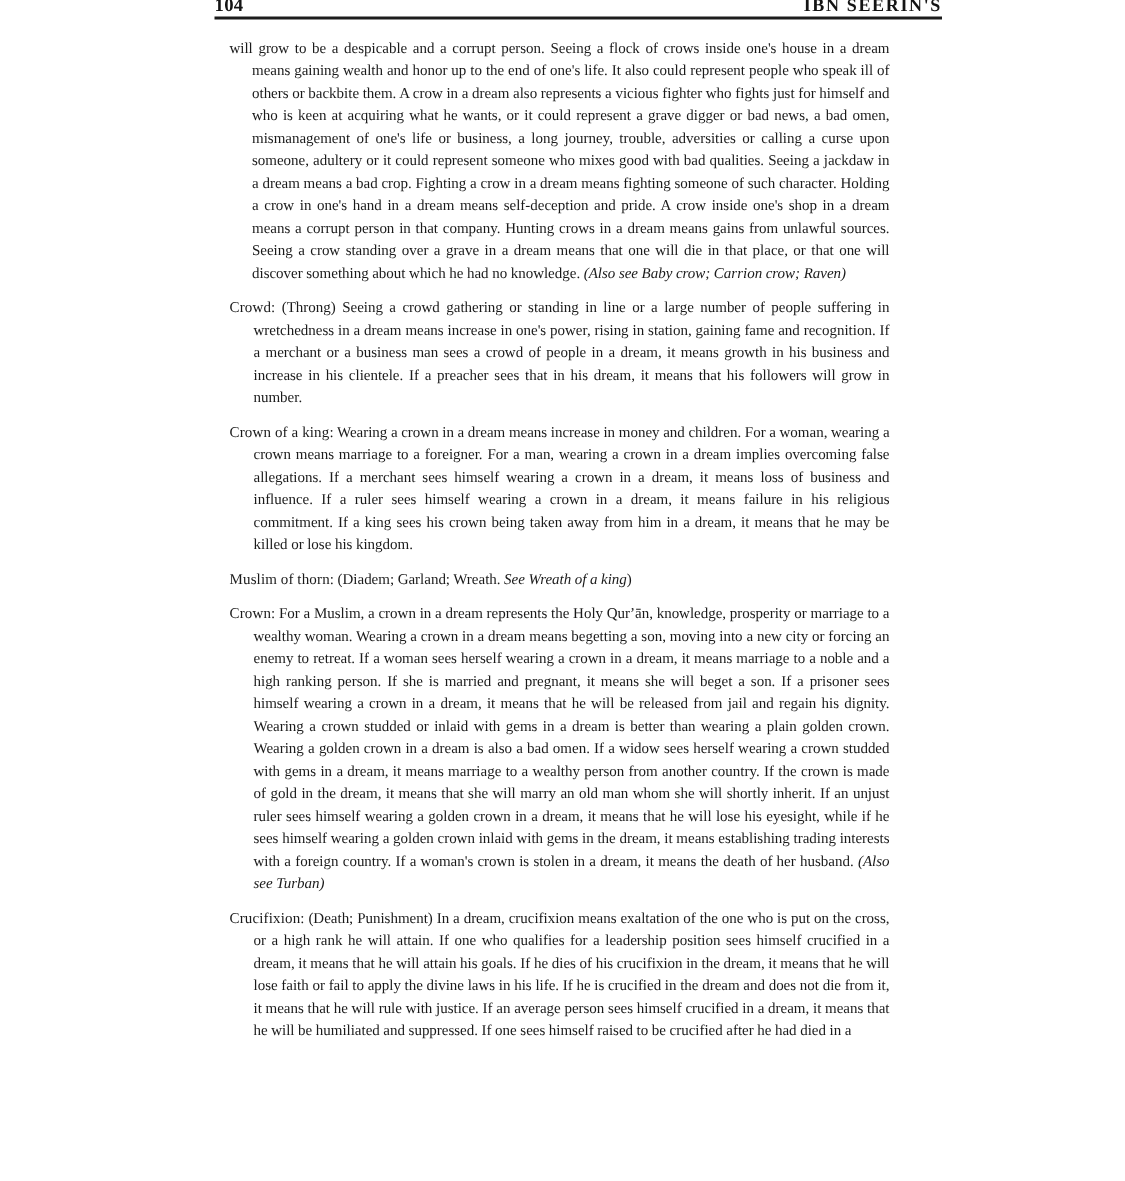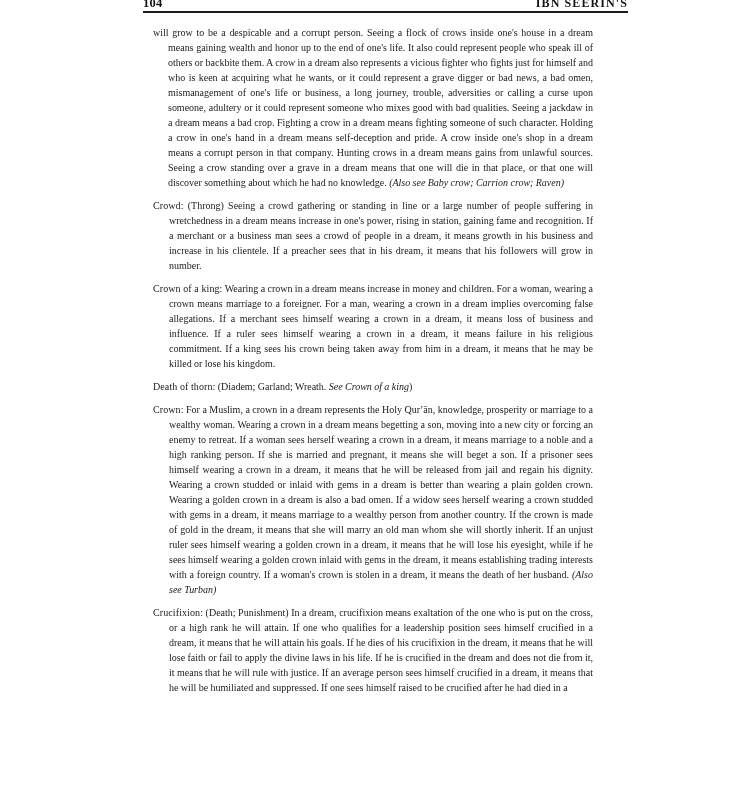--- a/index.html
+++ b/index.html
@@ -111,21 +111,21 @@
 
   <p class="entry">
     <span class="headword">Crowd</span><span>: </span><span>(Throng) Seeing a crowd gathering or standing in line or a large number of people suffering in wretchedness in a dream means increase in one's power, rising in station, gaining fame and recognition. If a merchant or a business man sees a crowd of people in a dream, it means growth in his business and increase in his clientele. If a preacher sees that in his dream, it means that his followers will grow in number.</span><span class="xref"></span><span></span>
   </p>
 
   <p class="entry">
     <span class="headword">Crown of a king</span><span>: </span><span>Wearing a crown in a dream means increase in money and children. For a woman, wearing a crown means marriage to a foreigner. For a man, wearing a crown in a dream implies overcoming false allegations. If a merchant sees himself wearing a crown in a dream, it means loss of business and influence. If a ruler sees himself wearing a crown in a dream, it means failure in his religious commitment. If a king sees his crown being taken away from him in a dream, it means that he may be killed or lose his kingdom.</span><span class="xref"></span><span></span>
   </p>
 
   <p class="entry entry--single">
-    <span class="headword">Death of thorn</span><span>: </span><span>(Diadem; Garland; Wreath. </span><span class="xref">See Crown of a king</span><span>)</span>
+    <span class="headword">Muslim of thorn</span><span>: </span><span>(Diadem; Garland; Wreath. </span><span class="xref">See Wreath of a king</span><span>)</span>
   </p>
 
   <p class="entry">
     <span class="headword">Crown</span><span>: </span><span>For a Muslim, a crown in a dream represents the Holy Qurʼān, knowledge, prosperity or marriage to a wealthy woman. Wearing a crown in a dream means begetting a son, moving into a new city or forcing an enemy to retreat. If a woman sees herself wearing a crown in a dream, it means marriage to a noble and a high ranking person. If she is married and pregnant, it means she will beget a son. If a prisoner sees himself wearing a crown in a dream, it means that he will be released from jail and regain his dignity. Wearing a crown studded or inlaid with gems in a dream is better than wearing a plain golden crown. Wearing a golden crown in a dream is also a bad omen. If a widow sees herself wearing a crown studded with gems in a dream, it means marriage to a wealthy person from another country. If the crown is made of gold in the dream, it means that she will marry an old man whom she will shortly inherit. If an unjust ruler sees himself wearing a golden crown in a dream, it means that he will lose his eyesight, while if he sees himself wearing a golden crown inlaid with gems in the dream, it means establishing trading interests with a foreign country. If a woman's crown is stolen in a dream, it means the death of her husband. </span><span class="xref">(Also see Turban)</span><span></span>
   </p>
 
   <p class="entry">
     <span class="headword">Crucifixion</span><span>: </span><span>(Death; Punishment) In a dream, crucifixion means exaltation of the one who is put on the cross, or a high rank he will attain. If one who qualifies for a leadership position sees himself crucified in a dream, it means that he will attain his goals. If he dies of his crucifixion in the dream, it means that he will lose faith or fail to apply the divine laws in his life. If he is crucified in the dream and does not die from it, it means that he will rule with justice. If an average person sees himself crucified in a dream, it means that he will be humiliated and suppressed. If one sees himself raised to be crucified after he had died in a</span><span class="xref"></span><span></span>
   </p>
 

